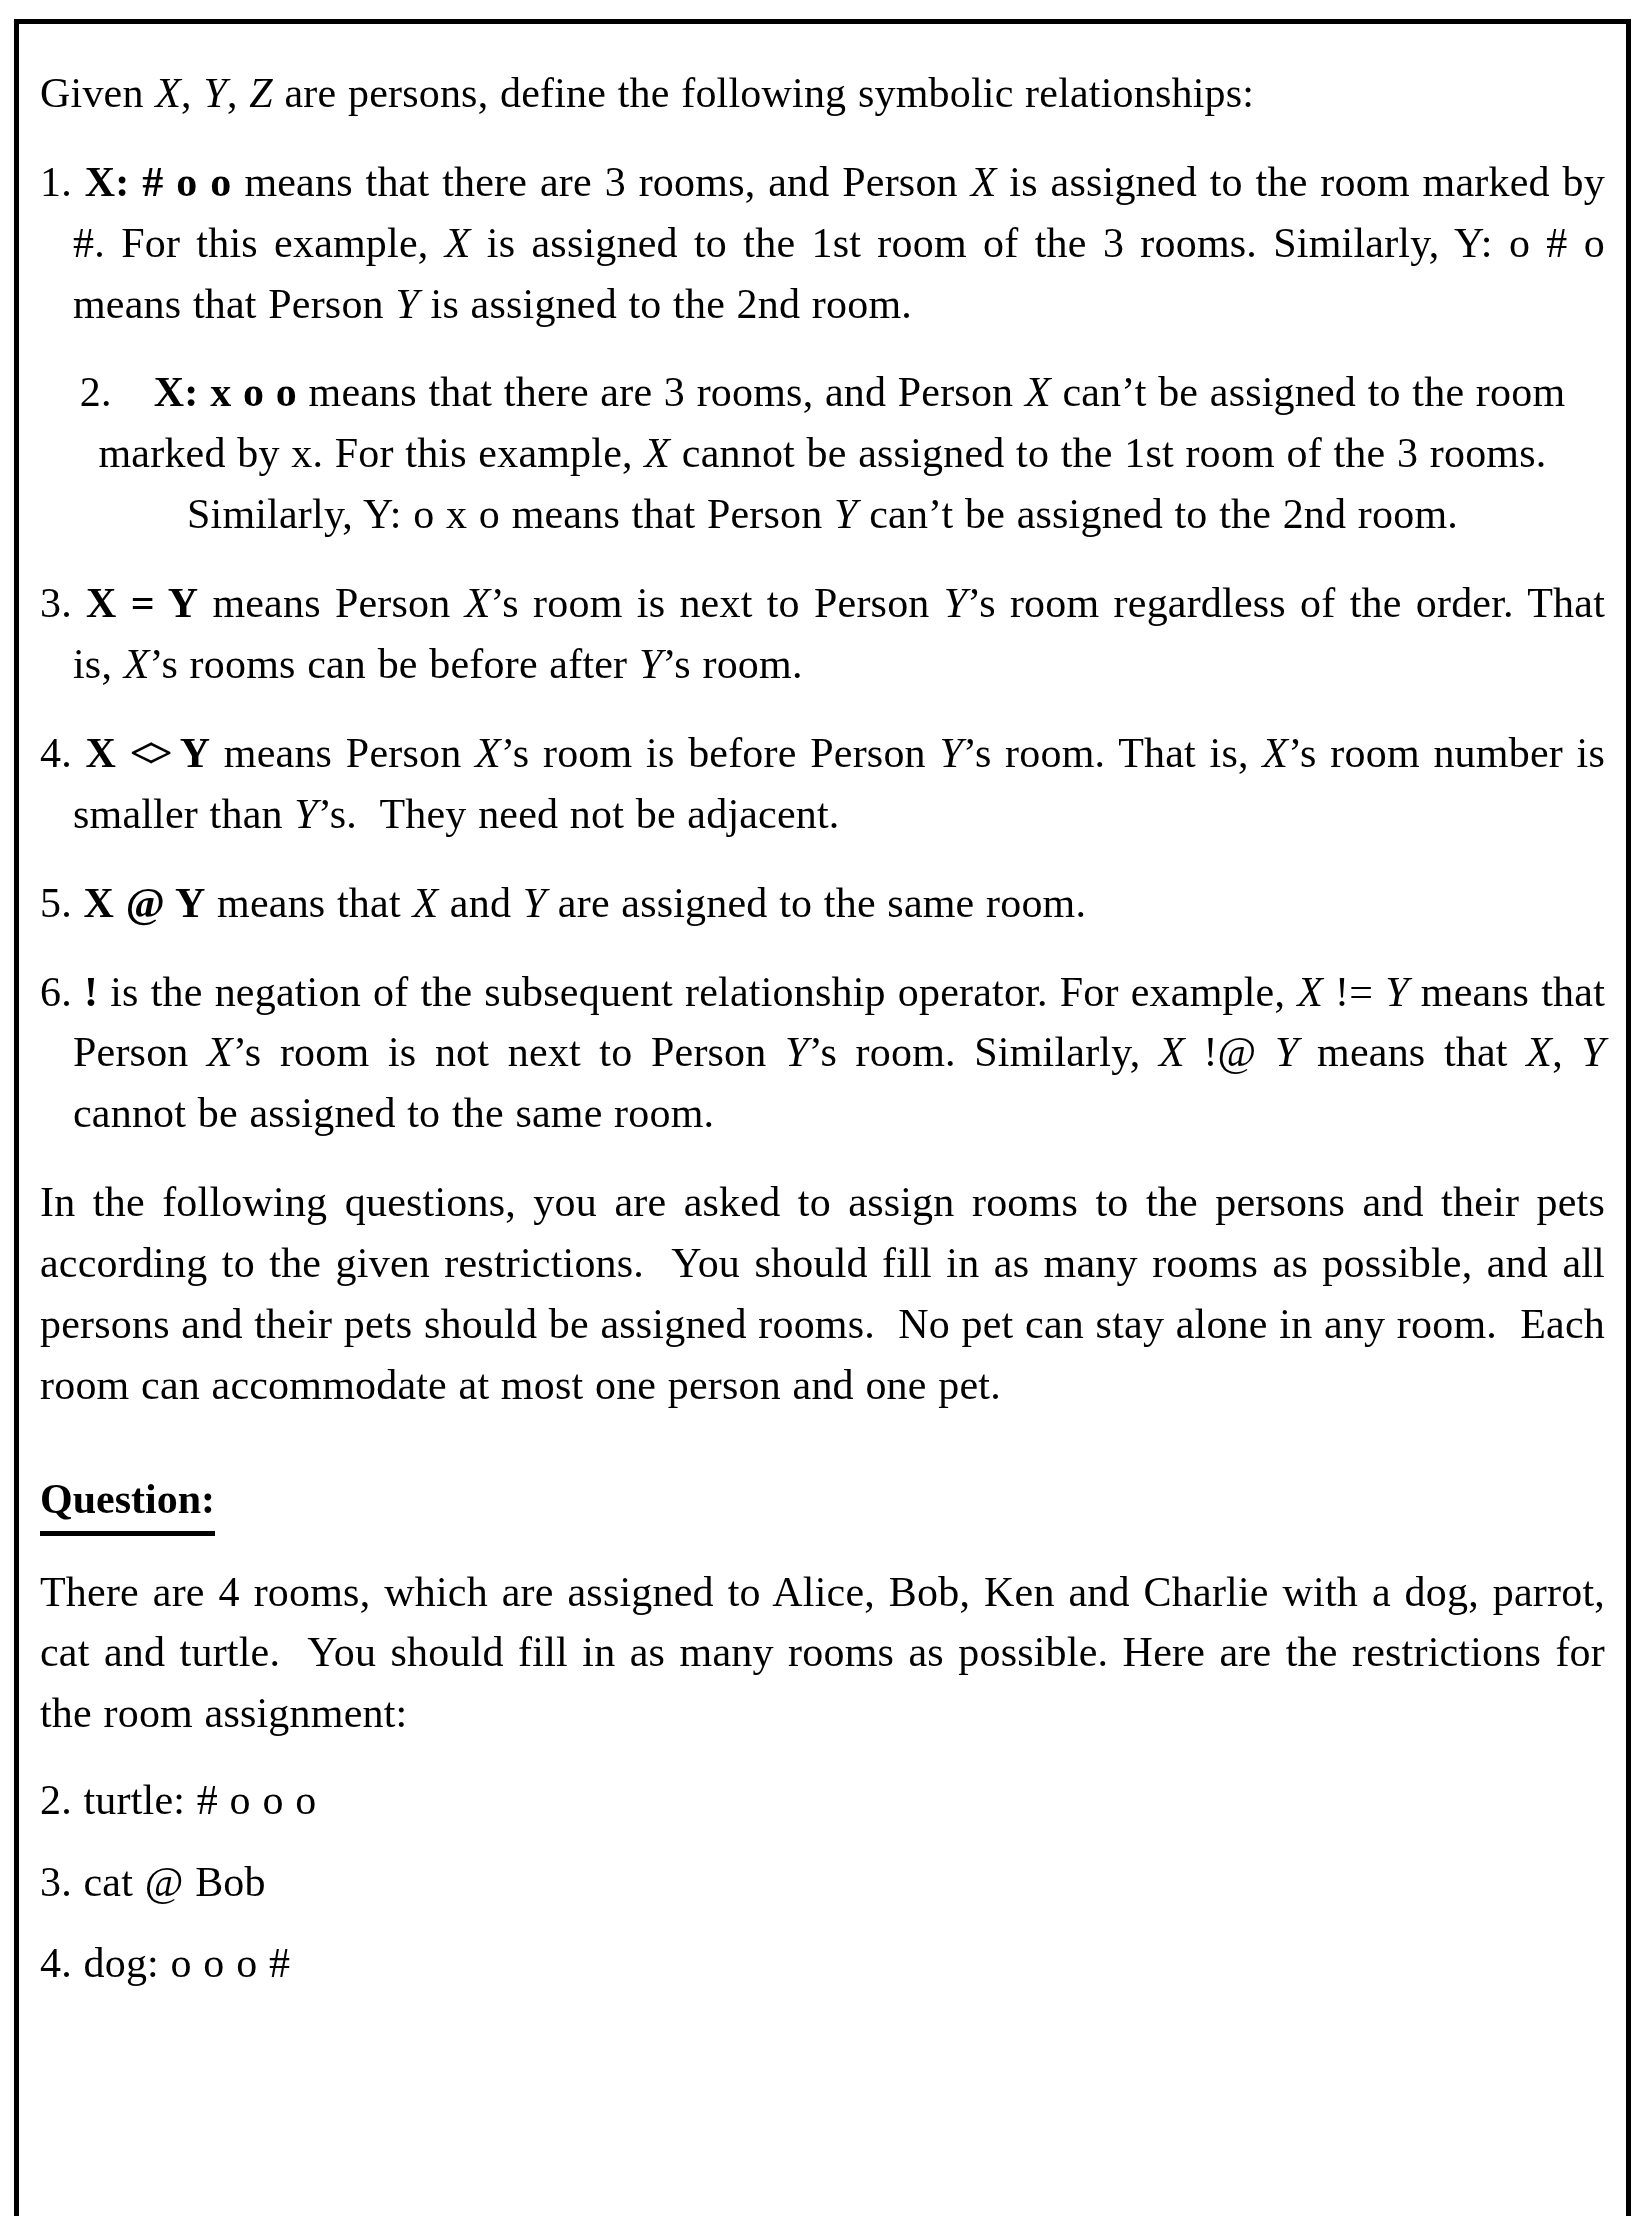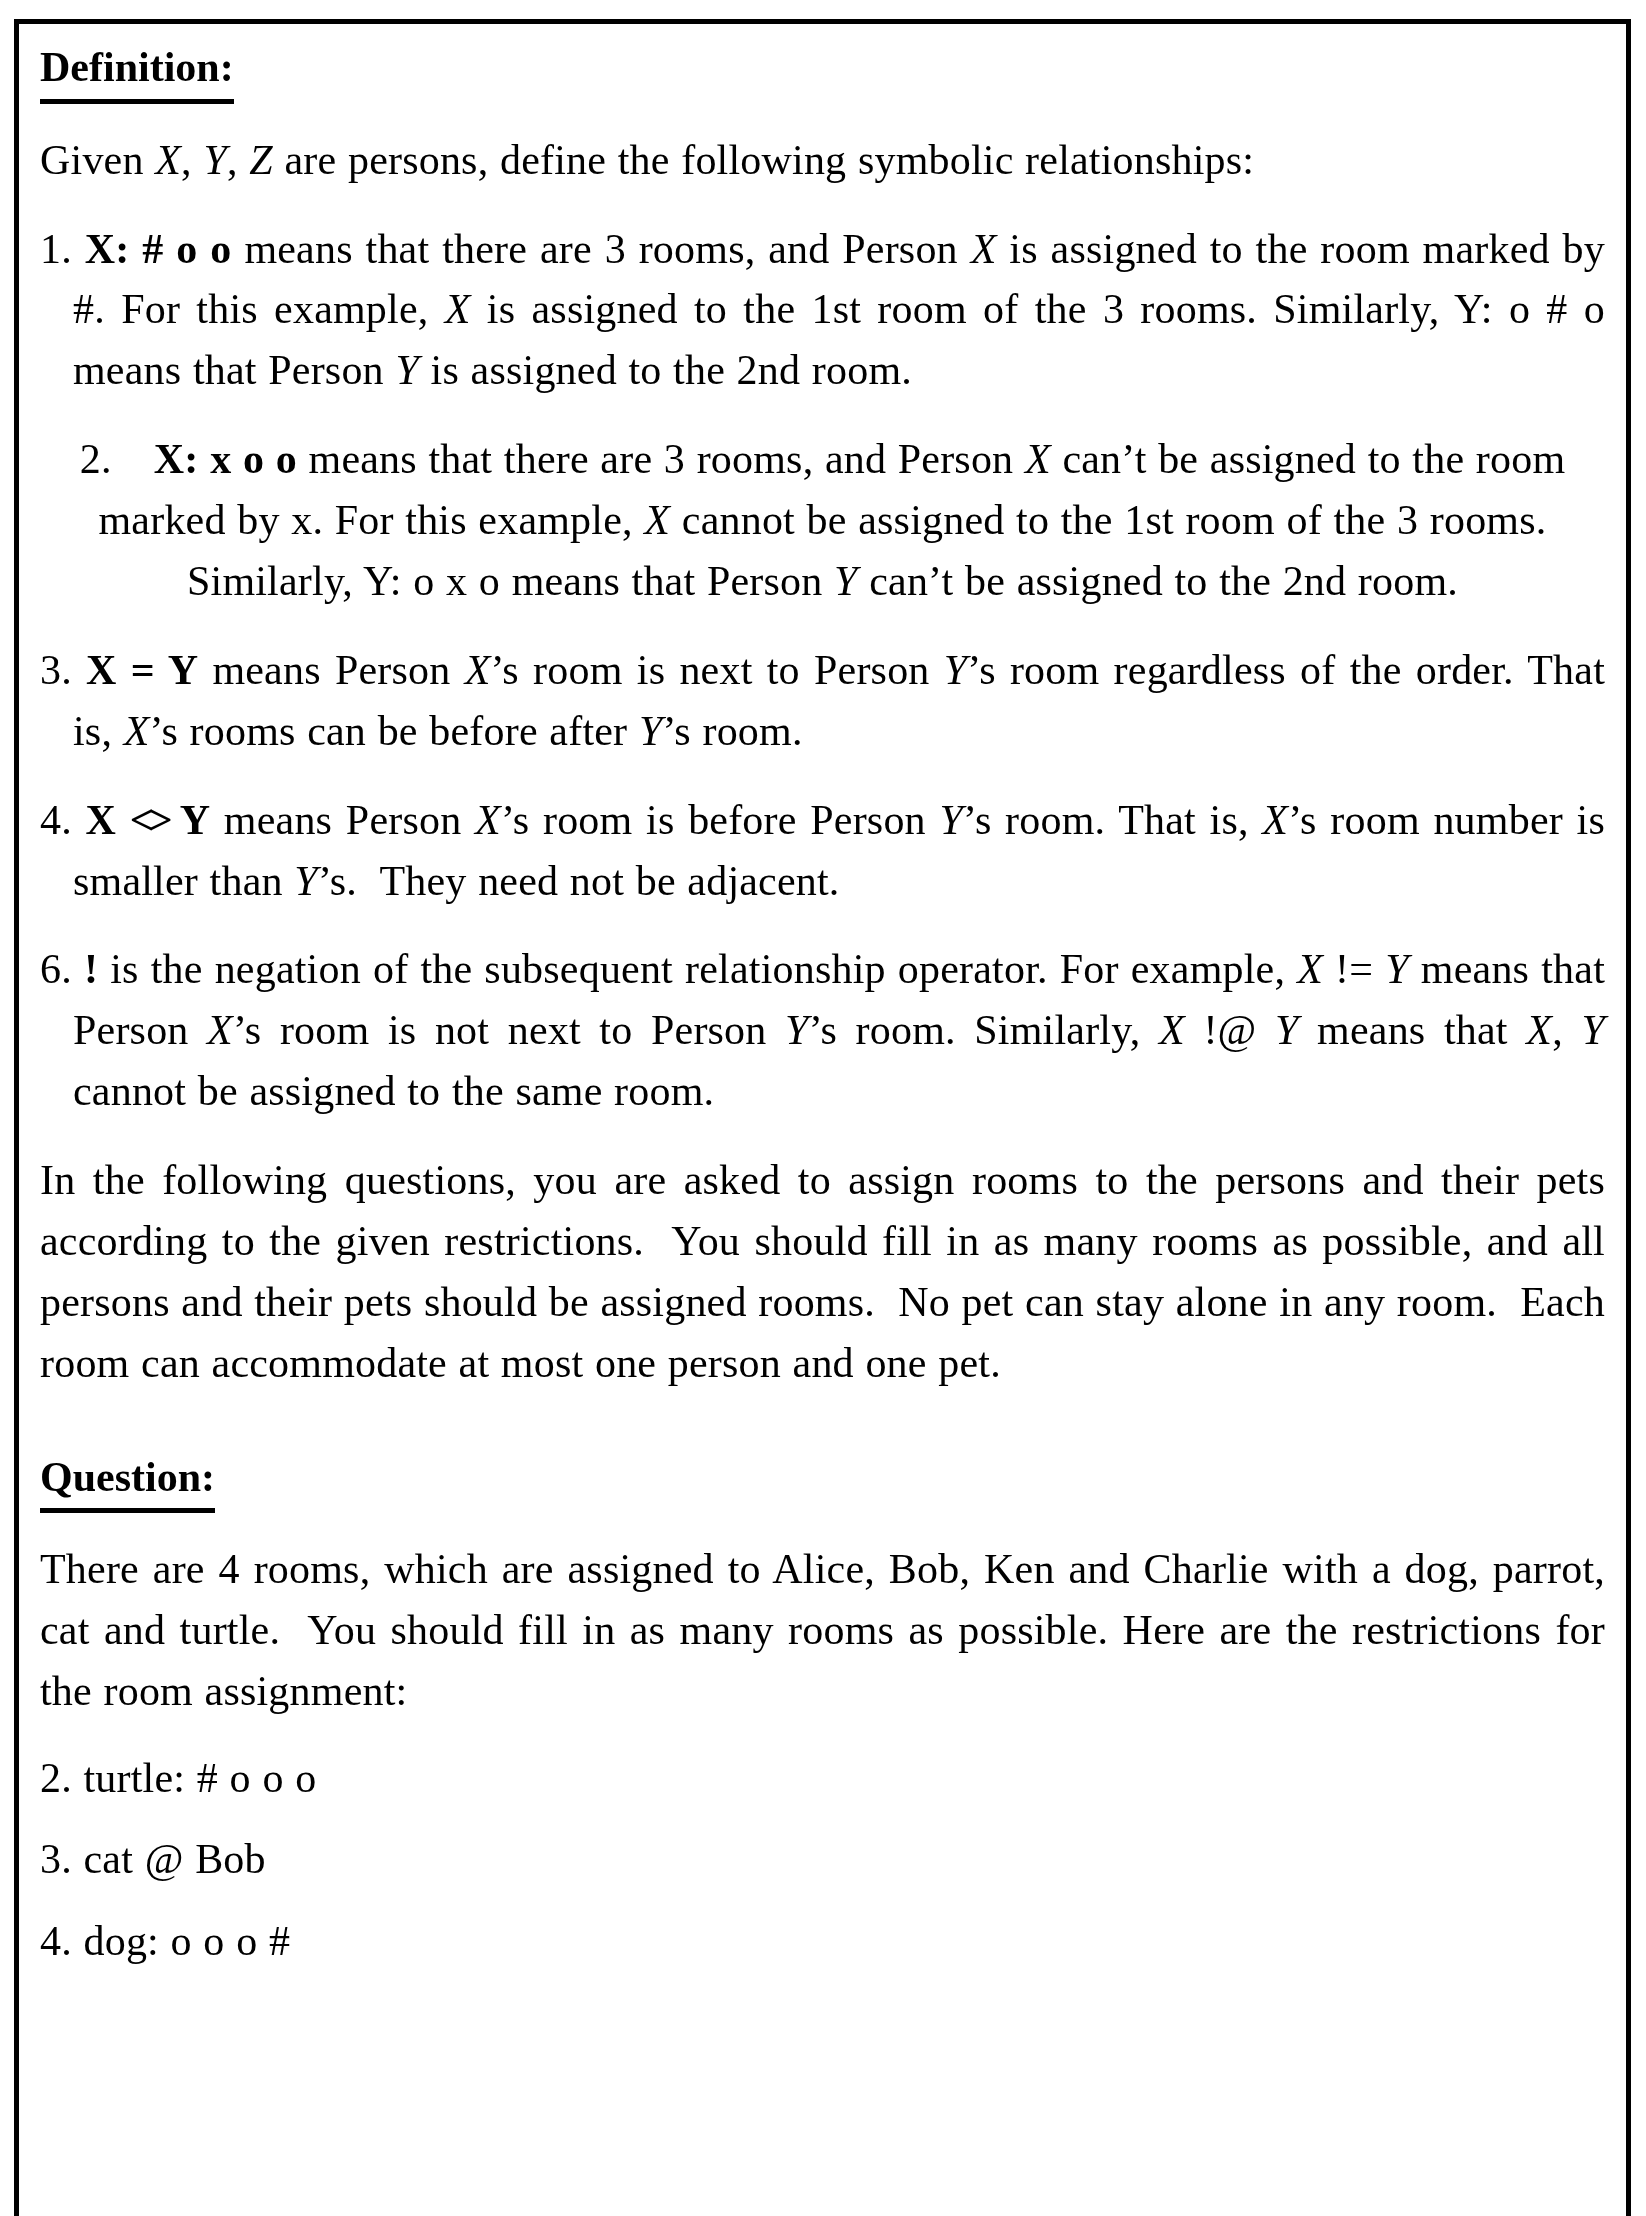--- a/index.html
+++ b/index.html
@@ -60,26 +60,26 @@
     margin: 20.4px 0;
   }
   .b { font-weight: bold; }
   .i { font-style: italic; }
   .k { letter-spacing: -0.12em; }
 </style>
 </head>
 <body>
 
 <div class="page" id="document-page">
-    <div class="heading"><span class="u">Definition:</span></div>
     <div class="para justify"><span>Given </span><span class="i">X</span><span>, </span><span class="i">Y</span><span>, </span><span class="i">Z</span><span> are persons, define the following symbolic relationships:</span></div>
     <div class="item"><span>1. </span><span class="b">X: # o o</span><span> means that there are 3 rooms, and Person </span><span class="i">X</span><span> is assigned to the room marked by #. For this example, </span><span class="i">X</span><span> is assigned to the 1st room of the 3 rooms. Similarly, Y: o # o means that Person </span><span class="i">Y</span><span> is assigned to the 2nd room.</span></div>
     <div class="item center"><span>2. </span><span class="b">X: x o o</span><span> means that there are 3 rooms, and Person </span><span class="i">X</span><span> can’t be assigned to the room marked by x. For this example, </span><span class="i">X</span><span> cannot be assigned to the 1st room of the 3 rooms. Similarly, Y: o x o means that Person </span><span class="i">Y</span><span> can’t be assigned to the 2nd room.</span></div>
     <div class="item"><span>3. </span><span class="b">X = Y</span><span> means Person </span><span class="i">X</span><span>’s room is next to Person </span><span class="i">Y</span><span>’s room regardless of the order. That is, </span><span class="i">X</span><span>’s rooms can be before after </span><span class="i">Y</span><span>’s room.</span></div>
     <div class="item"><span>4. </span><span class="b">X </span><span class="b k">&lt;&gt;</span><span class="b"> Y</span><span> means Person </span><span class="i">X</span><span>’s room is before Person </span><span class="i">Y</span><span>’s room. That is, </span><span class="i">X</span><span>’s room number is smaller than </span><span class="i">Y</span><span>’s.  They need not be adjacent.</span></div>
+    <div class="item"><span>5. </span><span class="b">X @ Y</span><span> means that </span><span class="i">X</span><span> and </span><span class="i">Y</span><span> are assigned to the same room.</span></div>
     <div class="item"><span>6. </span><span class="b">!</span><span> is the negation of the subsequent relationship operator. For example, </span><span class="i">X</span><span> != </span><span class="i">Y</span><span> means that Person </span><span class="i">X</span><span>’s room is not next to Person </span><span class="i">Y</span><span>’s room. Similarly, </span><span class="i">X</span><span> !@ </span><span class="i">Y</span><span> means that </span><span class="i">X</span><span>, </span><span class="i">Y</span><span> cannot be assigned to the same room.</span></div>
     <div class="para justify"><span>In the following questions, you are asked to assign rooms to the persons and their pets according to the given restrictions.  You should fill in as many rooms as possible, and all persons and their pets should be assigned rooms.  No pet can stay alone in any room.  Each room can accommodate at most one person and one pet.</span></div>
     <div class="heading"><span class="u">Question:</span></div>
     <div class="para justify"><span>There are 4 rooms, which are assigned to Alice, Bob, Ken and Charlie with a dog, parrot, cat and turtle.  You should fill in as many rooms as possible. Here are the restrictions for the room assignment:</span></div>
     <div class="line"><span>2. turtle: # o o o</span></div>
     <div class="line"><span>3. cat @ Bob</span></div>
     <div class="line"><span>4. dog: o o o #</span></div>
   </div>
 
 

